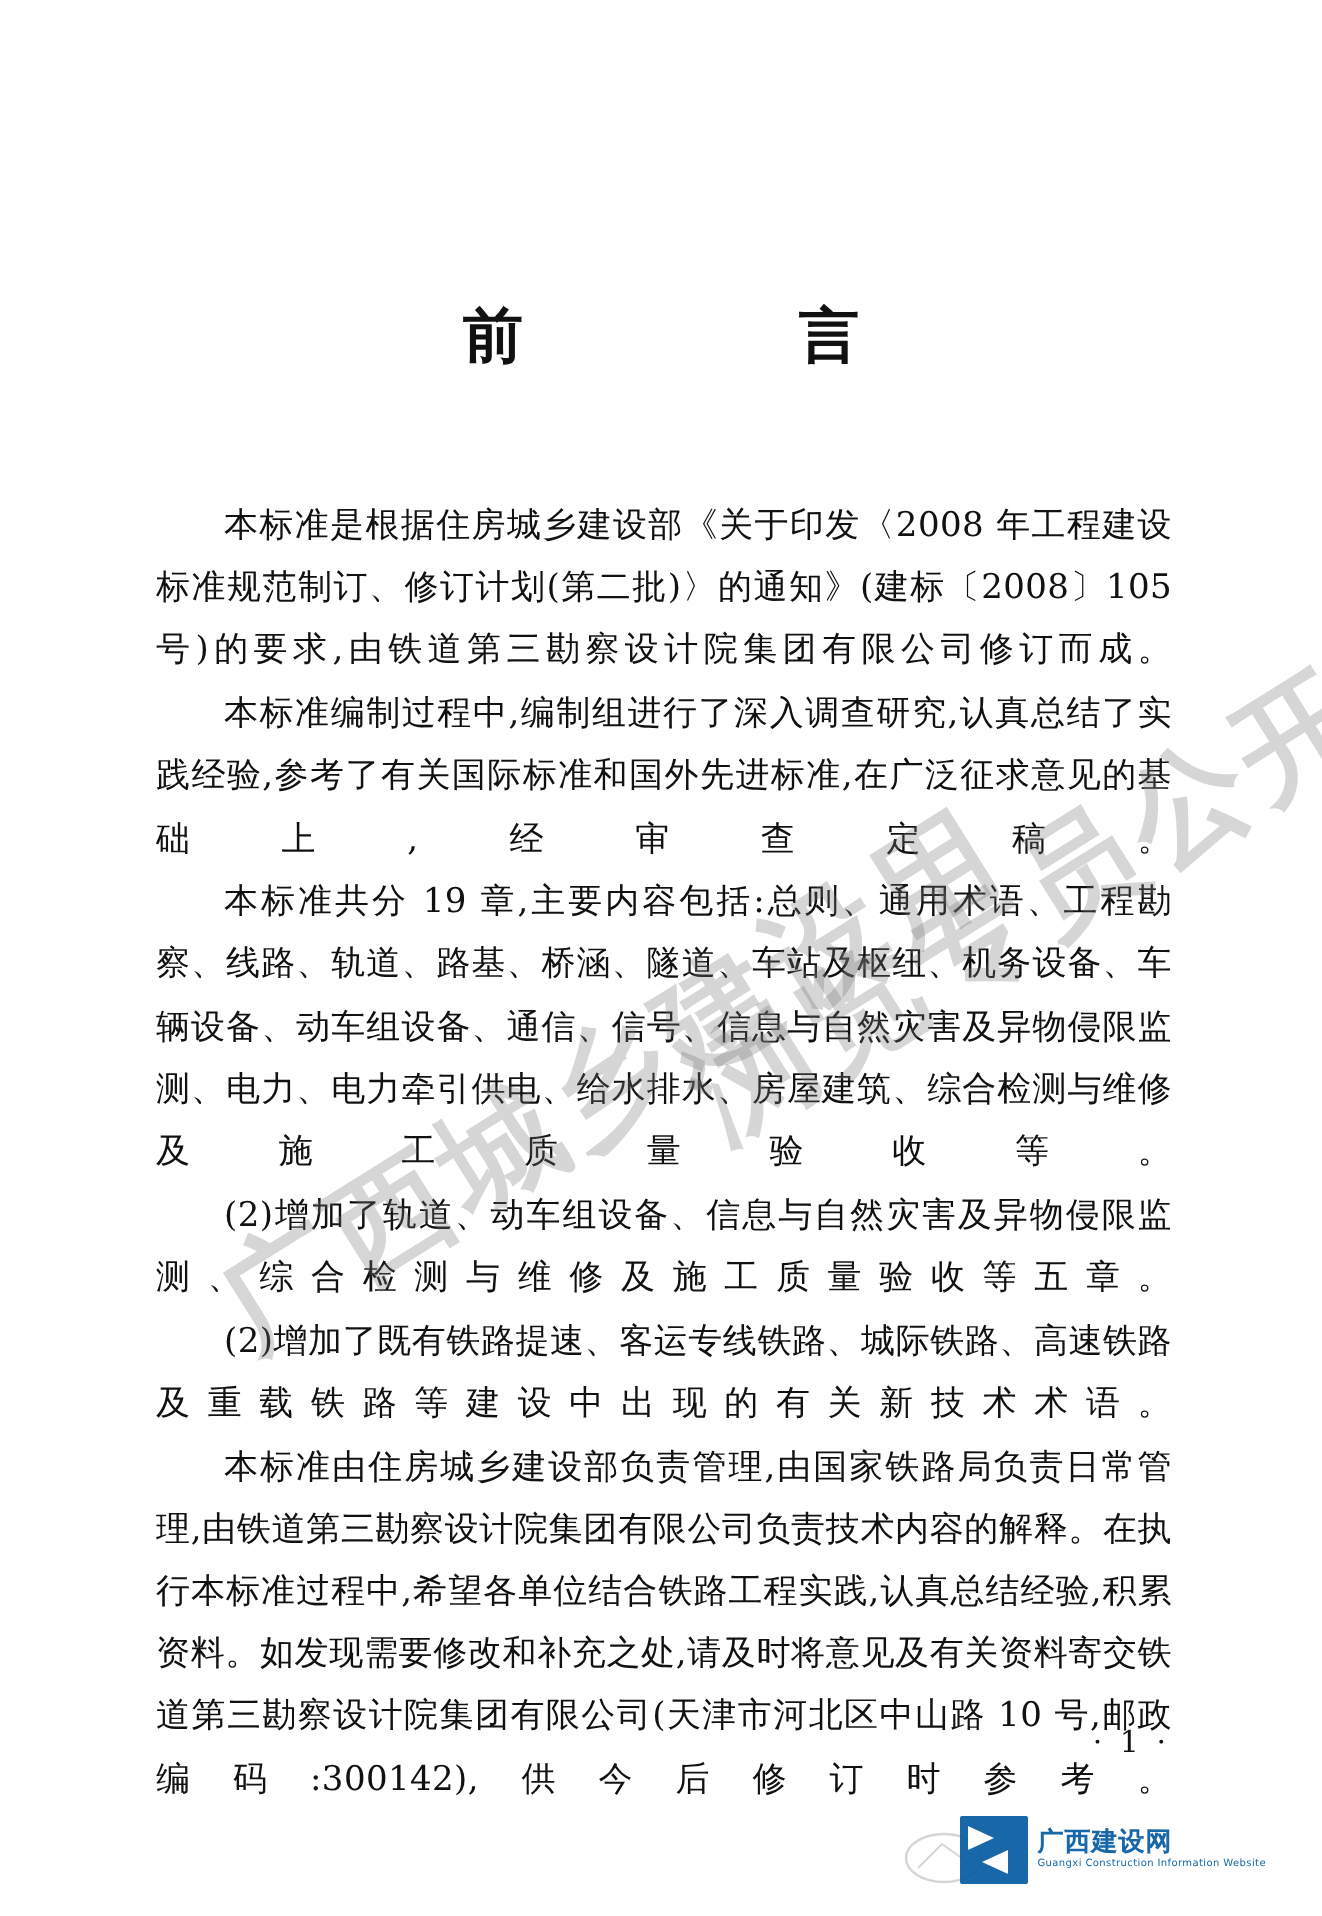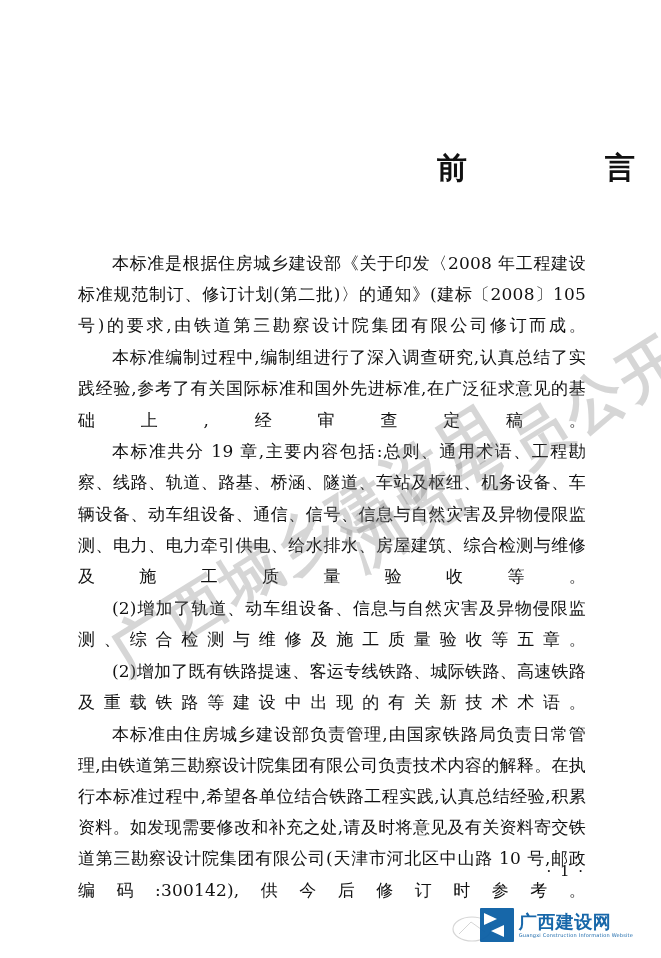--- a/index.html
+++ b/index.html
@@ -56,21 +56,21 @@
     letter-spacing: 4px;
     transform: rotate(-32deg);
   }
 
   
   .doc-title {
     position: absolute;
     left: 0;
     right: 0;
     top: 148px;
-    text-align: right;
+    text-align: center;
     font-size: 30px;
     font-weight: bold;
     letter-spacing: 26px;
     text-indent: 26px;
     font-family: Liberation Mono, monospace;
     z-index: 2;
   }
 
   
   .body-text {
@@ -144,21 +144,21 @@
     border-right: 13px solid #ffffff;
     border-top: 6px solid transparent;
     border-bottom: 6px solid transparent;
   }
   .logo-text {
     display: flex;
     flex-direction: column;
     line-height: 1;
   }
   .logo-cn {
-    font-size: 18px;
+    font-size: 13px;
     font-weight: bold;
     color: #0b5fa5;
     font-family: "DejaVu Sans", "Liberation Sans", sans-serif;
     letter-spacing: 0.5px;
   }
   .logo-en {
     font-size: 5px;
     color: #0b5fa5;
     font-family: "DejaVu Sans", "Liberation Sans", sans-serif;
     margin-top: 2px;

